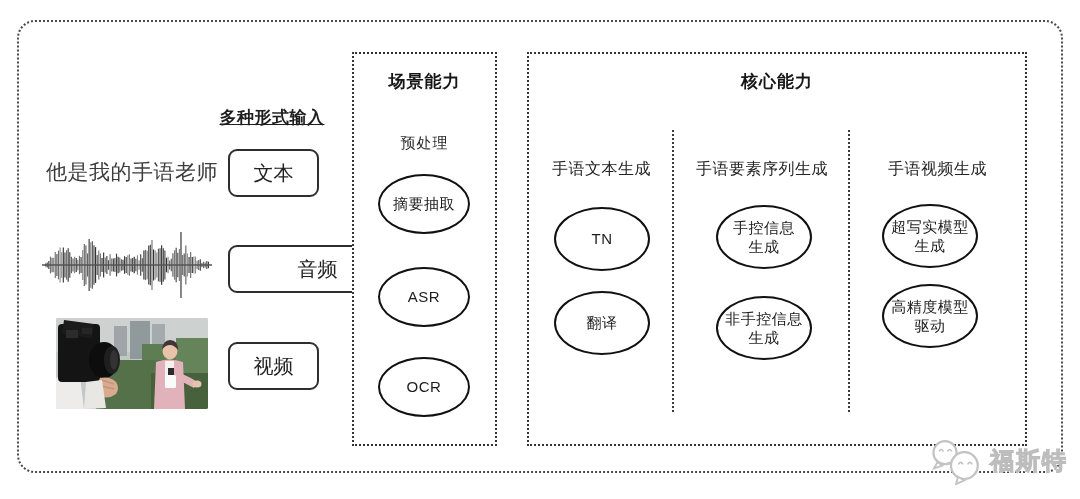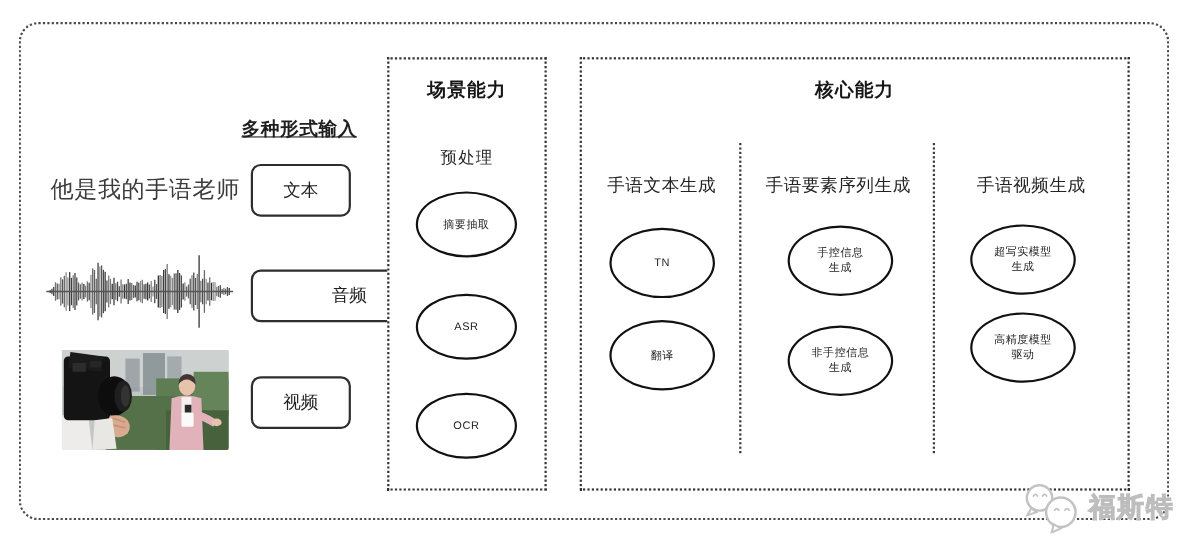--- a/index.html
+++ b/index.html
@@ -22,21 +22,21 @@
     font-size:17px;font-weight:600;letter-spacing:.5px;text-decoration:underline;
   }
   .sample-text{
     position:absolute;left:46px;top:158px;width:180px;
     font-size:21px;color:#3c3c3c;letter-spacing:.5px;white-space:nowrap;
   }
   .io-box{
     position:absolute;left:228px;width:87px;height:44px;
     border:2px solid #2e2e2e;border-radius:9px;background:#fff;
     display:flex;align-items:center;justify-content:center;
-    font-size:16px;color:#222;
+    font-size:20px;color:#222;
   }
   .io-box.text-box{top:149px;}
   .io-box.audio-box{top:245px;padding-left:44px;}
   .io-box.video-box{top:342px;}
   .waveform-wrap{position:absolute;left:42px;top:228px;width:170px;height:74px;}
   .video-thumb{position:absolute;left:56px;top:318px;width:152px;height:91px;border-radius:2px;overflow:hidden;}
 
   
   .scene-box{
     position:absolute;left:352px;top:52px;width:141px;height:390px;
@@ -65,21 +65,21 @@
     font-size:16px;color:#232323;letter-spacing:.5px;white-space:nowrap;
   }
   .col-h-1{left:0px;width:145px;}
   .col-h-2{left:145px;width:176px;text-align:center;}
   .col-h-3{left:321px;width:175px;}
 
   
   .node{
     position:absolute;border:2.6px solid #111;border-radius:50%;
     background:#fff;display:flex;align-items:center;justify-content:center;
-    text-align:center;font-size:10px;color:#1c1c1c;line-height:1.3;
+    text-align:center;font-size:15px;color:#1c1c1c;line-height:1.3;
     white-space:pre-line;letter-spacing:.5px;
   }
   .scene-node{width:88px;height:56px;left:24px;}
   .scene-node-0{top:120px;}
   .scene-node-1{top:213px;}
   .scene-node-2{top:303px;}
   .core-node{width:92px;height:60px;}
   .c1n0{left:25px;top:153px;}
   .c1n1{left:25px;top:237px;}
   .c2n0{left:187px;top:151px;}

